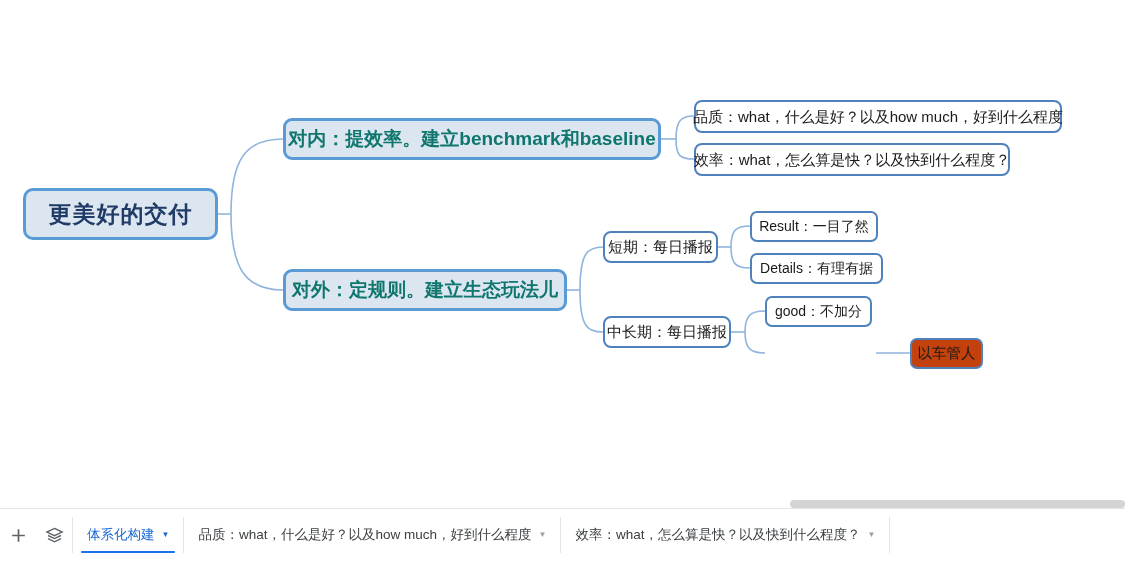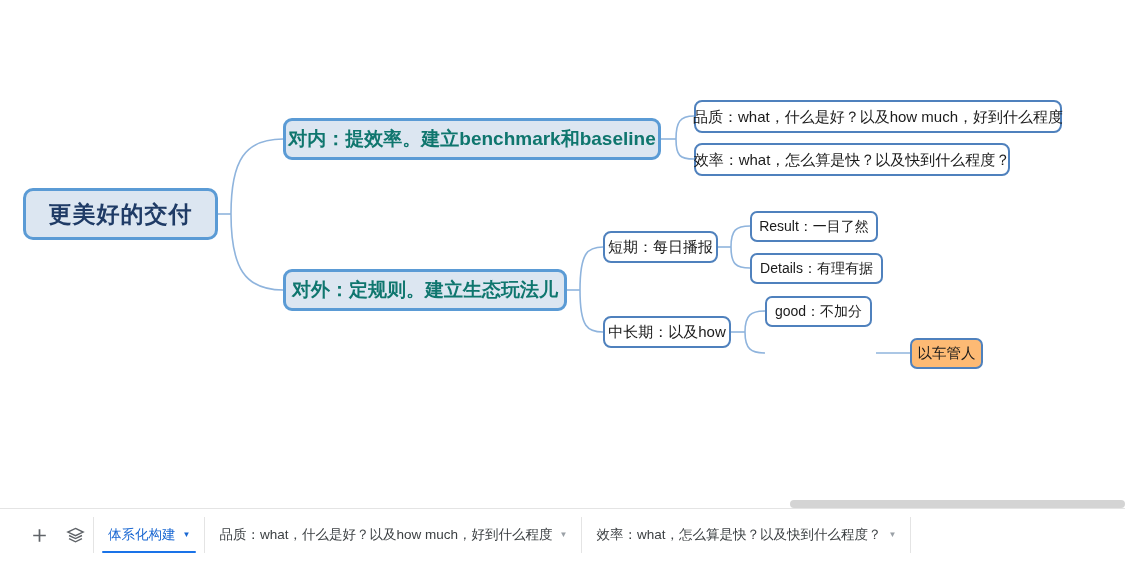--- a/index.html
+++ b/index.html
@@ -75,39 +75,38 @@
 
   .node.l3 {
     background: #ffffff;
     border: 2px solid #4f81bd;
     border-radius: 7px;
     font-size: 14px;
     color: #1a1a1a;
   }
 
   .node.l4 {
-    background: #fdba74;
+    background: #c2410c;
     border: 2px solid #4f81bd;
     border-radius: 7px;
     font-size: 14.5px;
     color: #1a1a1a;
   }
 
   
   #bottombar {
     position: absolute;
     left: 0;
     top: 508px;
     width: 1125px;
     height: 53px;
     background: #ffffff;
     border-top: 1px solid #e4e4e4;
     display: flex;
     align-items: stretch;
-    padding-left: 21px;
   }
 
   .bar-btn {
     width: 36px;
     display: flex;
     align-items: center;
     justify-content: center;
     color: #5f6368;
     cursor: pointer;
   }
@@ -212,21 +211,21 @@
 
   <div class="node l1" style="left:283px; top:269px; width:284px; height:42px;">
     <span>对外：定规则。建立生态玩法儿</span>
   </div>
 
   <div class="node l2" style="left:603px; top:231px; width:115px; height:32px;">
     <span>短期：每日播报</span>
   </div>
 
   <div class="node l2" style="left:603px; top:316px; width:128px; height:32px;">
-    <span>中长期：以及how</span>
+    <span>中长期：每日播报</span>
   </div>
 
   <div class="node l3" style="left:750px; top:211px; width:128px; height:31px;">
     <span>Result：一目了然</span>
   </div>
 
   <div class="node l3" style="left:750px; top:253px; width:133px; height:31px;">
     <span>Details：有理有据</span>
   </div>
 

